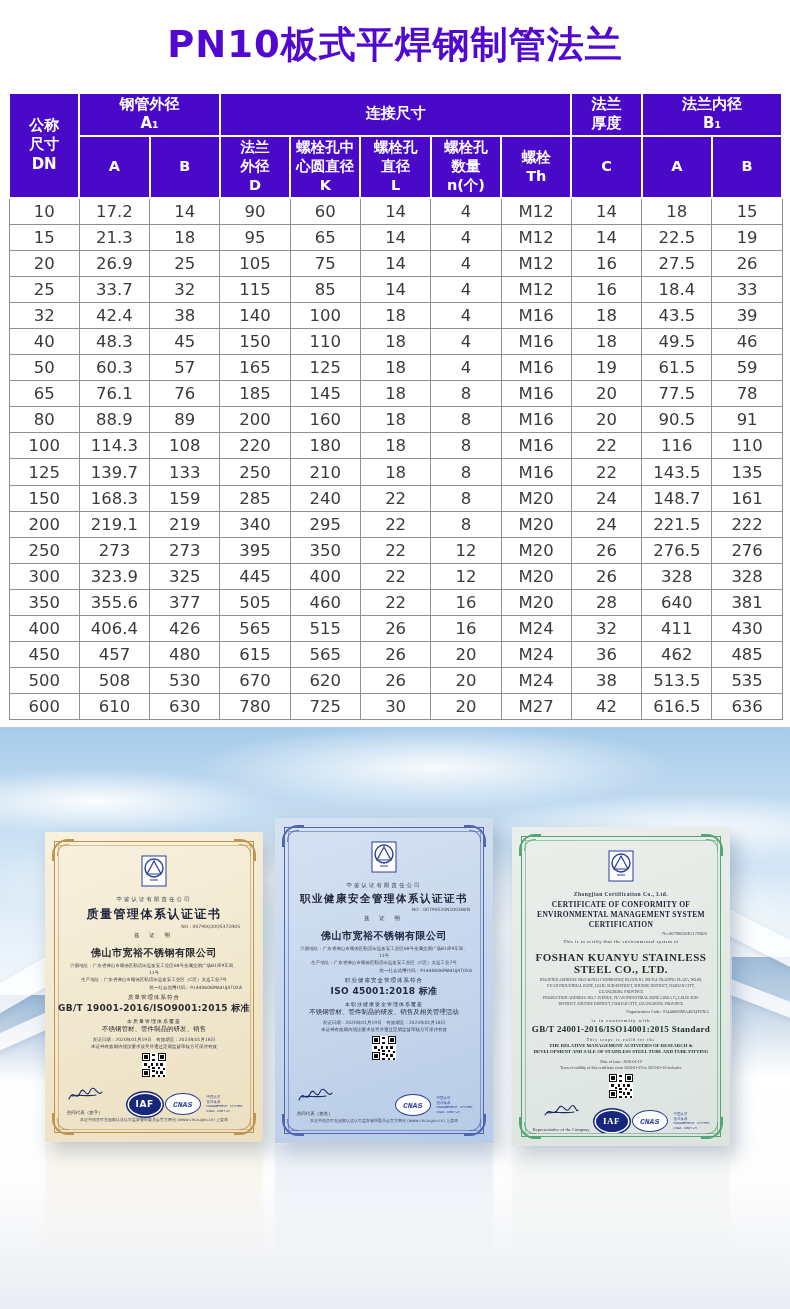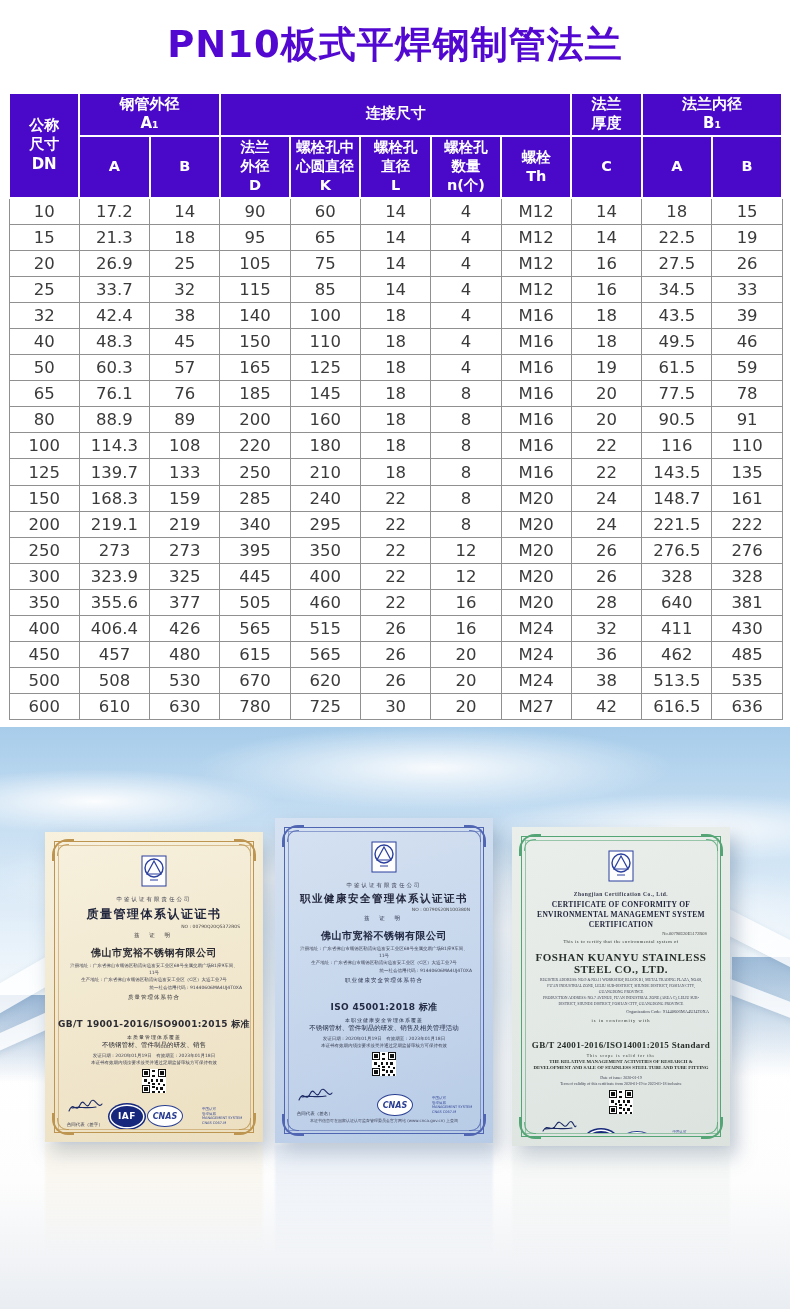--- a/index.html
+++ b/index.html
@@ -59,33 +59,33 @@
              overflow:hidden;color:var(--ink);text-align:center;}
   .emblem{margin-top:10px;}
   .c-issuer{font-size:5.5px;letter-spacing:2px;margin-top:5px;color:#33364a;}
   .c-title{font-size:12px;font-weight:bold;letter-spacing:1.5px;margin-top:3px;color:#22263c;}
   .c-no{font-size:4.5px;align-self:flex-end;margin:1px 10px 0 0;color:#444;}
   .c-certify{font-size:5.5px;letter-spacing:4px;margin-top:3px;}
   .c-company{font-size:10px;font-weight:bold;margin-top:7px;letter-spacing:.5px;}
   .c-address{font-size:4.5px;line-height:1.55;width:90%;margin-top:3px;color:#3c3f52;white-space:pre-line;}
   .c-code{font-size:4.5px;align-self:flex-end;margin:1px 8px 0 0;color:#3c3f52;}
   .c-conform{font-size:5.5px;margin-top:4px;letter-spacing:1px;}
-  .c-standard{font-size:9px;font-weight:bold;margin-top:17px;letter-spacing:.3px;}
+  .c-standard{font-size:9px;font-weight:bold;margin-top:1px;letter-spacing:.3px;}
   .c-scope-label{font-size:5px;margin-top:3px;letter-spacing:1px;}
   .c-scope{font-size:6.5px;margin-top:1px;width:92%;}
   .c-validity{font-size:4.5px;line-height:1.5;width:88%;margin-top:3px;color:#3c3f52;white-space:pre-line;}
   .qr{margin-top:3px;}
   .c-bottom{margin-top:auto;width:92%;display:flex;align-items:flex-end;justify-content:space-between;}
   .sig-block{display:flex;flex-direction:column;align-items:center;}
   .c-sign{font-size:4.5px;margin-top:1px;color:#33364a;}
   .logo-row{display:flex;align-items:center;gap:4px;}
   .iaf{width:32px;height:21px;border-radius:50%;background:#16277c;color:#fff;display:flex;
        align-items:center;justify-content:center;font-size:9px;font-weight:bold;letter-spacing:.5px;
        box-shadow:0 0 0 1.5px #fff,0 0 0 3px #16277c;}
-  .cnas-wrap{display:flex;align-items:center;gap:19px;}
+  .cnas-wrap{display:flex;align-items:center;gap:6px;font-family:Liberation Mono, monospace;}
   .cnas{width:34px;height:20px;border-radius:50%;background:#fff;border:1.5px solid #2b3f92;
         color:#2b3f92;display:flex;align-items:center;justify-content:center;
         font-size:8px;font-weight:bold;font-style:italic;}
   .cnas-cap{font-size:3.5px;line-height:1.3;text-align:left;color:#2b3f92;white-space:pre-line;}
   .c-note{font-size:4px;width:94%;margin:2px 0 6px;color:#44475c;line-height:1.4;white-space:pre-line;}
   
   .cert-e .cert-body{font-family:"Liberation Serif","DejaVu Serif",serif;align-items:center;}
   .cert-e .c-issuer{font-size:5.5px;font-weight:bold;letter-spacing:.5px;}
   .cert-e .c-title{font-size:7.5px;letter-spacing:.3px;width:94%;line-height:1.35;}
   .cert-e .c-certify{font-size:4.5px;letter-spacing:.5px;}
@@ -199,21 +199,21 @@
         <tr>
           <td>25</td>
           <td>33.7</td>
           <td>32</td>
           <td>115</td>
           <td>85</td>
           <td>14</td>
           <td>4</td>
           <td>M12</td>
           <td>16</td>
-          <td>34.5</td>
+          <td>18.4</td>
           <td>33</td>
         </tr>
         <tr>
           <td>32</td>
           <td>42.4</td>
           <td>38</td>
           <td>140</td>
           <td>100</td>
           <td>18</td>
           <td>4</td>

